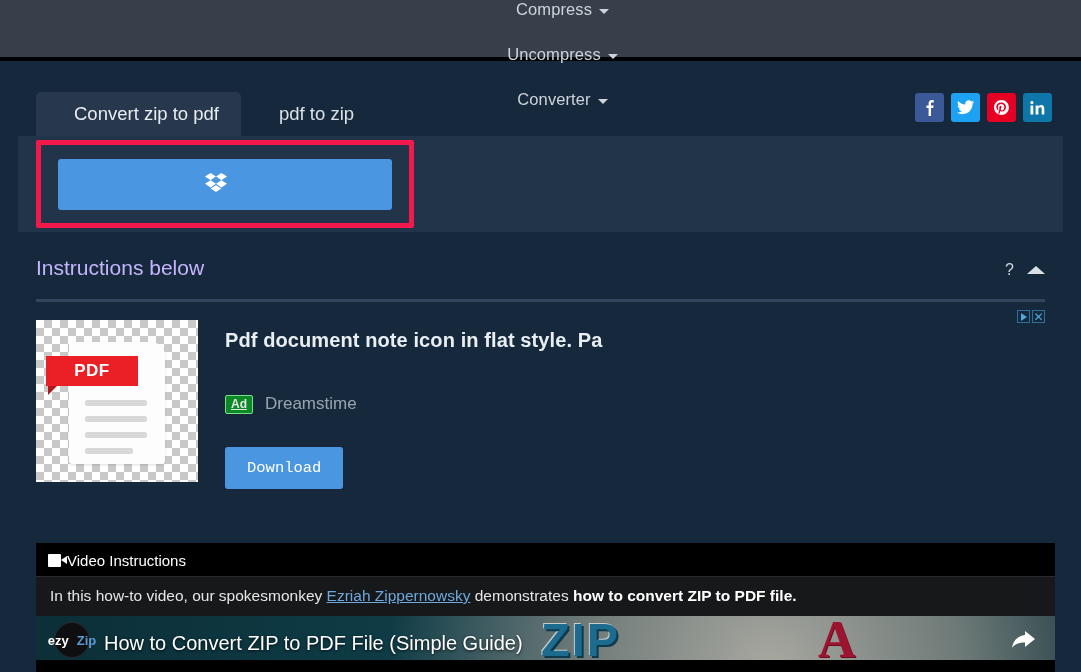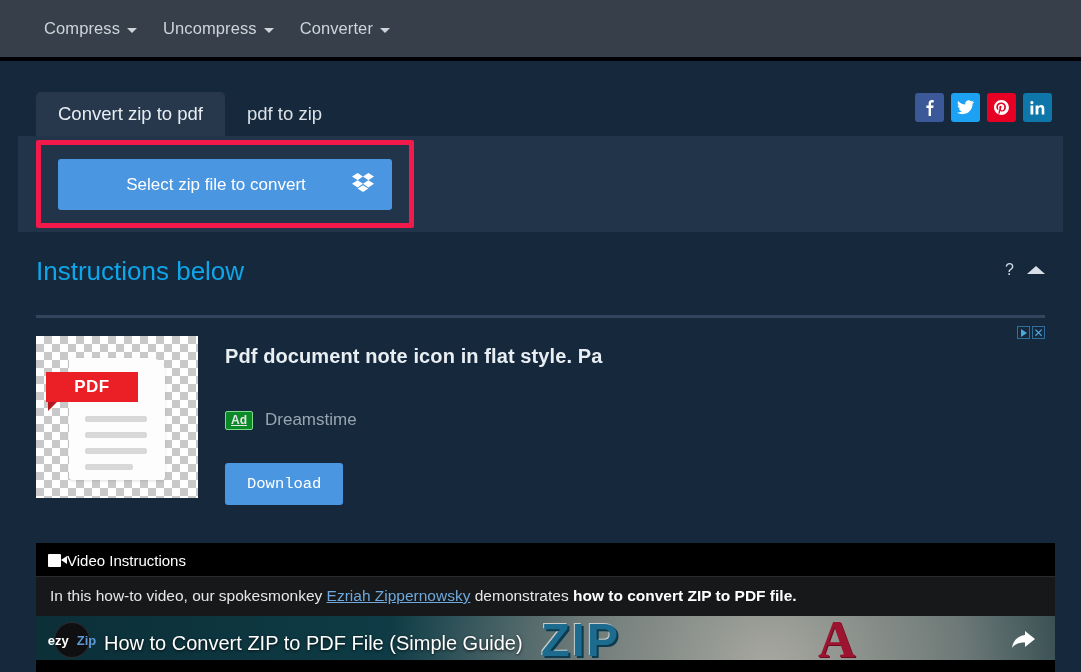--- a/index.html
+++ b/index.html
@@ -11,20 +11,21 @@
   }
   .page { position: relative; width: 1081px; height: 672px; background:#16293c; }
 
   
   .navbar {
     height: 57px; width: 100%;
     background: #363f4a;
     display: flex; align-items: center;
     padding-left: 44px;
     gap: 26px;
+    flex-direction: column;
   }
   .nav-item {
     color: #ced4da; font-size: 16.5px;
     display: flex; align-items: center; gap: 7px;
     cursor: pointer; letter-spacing: .1px;
   }
   .caret-down {
     width: 0; height: 0;
     border-left: 5px solid transparent;
     border-right: 5px solid transparent;
@@ -34,21 +35,21 @@
   .nav-divider { height: 4px; width: 100%; background: #000205; }
 
   
   .tabs-wrap {
     position: relative; margin-top: 29px;
     padding-left: 36px; height: 46px;
     display: flex; align-items: flex-end;
   }
   .tab {
     font-size: 18.5px; color: #d7dde3;
-    padding: 11px 22px 12px 22px;
+    padding: 11px 22px 12px 38px;
     cursor: pointer; line-height: 1.15;
   }
   .tab.active {
     background: #27384c;
     color: #e8edf2;
     border-radius: 5px 5px 0 0;
   }
   .tab:not(.active) { color: #dbe1e7; }
 
   .social {
@@ -93,22 +94,22 @@
   }
   .select-btn .lbl { flex: 1; text-align: center; padding-left: 22px; }
   .dropbox-icon { margin-right: 18px; }
 
   
   .instructions {
     margin: 24px 36px 0 36px;
     position: relative;
   }
   .instr-title {
-    font-size: 26px; color: #0ea5e9; font-weight: normal;
-    padding-bottom: 28px;
+    font-size: 21px; color: #c4b5fd; font-weight: normal;
+    padding-bottom: 19px;
   }
   .instr-rule { height: 3px; background: #31465d; width: 100%; }
   .instr-ctrls {
     position: absolute; right: 0; top: 5px;
     display: flex; align-items: center; gap: 13px;
   }
   .q-icon { color: #cfd8e0; font-size: 16px; cursor: pointer; }
   .caret-up-big {
     width: 0; height: 0;
     border-left: 9px solid transparent;
@@ -315,21 +316,20 @@
       <div class="social-btn s-li">
         <svg width="15" height="15" viewBox="0 0 15 15">
             <path fill="#fff" d="M3.3 14.5H.5V5.4h2.8v9.1zM1.9 4.2C1 4.2.3 3.5.3 2.6S1 1 1.9 1s1.6.7 1.6 1.6-.7 1.6-1.6 1.6zM14.5 14.5h-2.8V9.8c0-1.1 0-2.5-1.5-2.5s-1.8 1.2-1.8 2.4v4.8H5.6V5.4h2.7v1.2h.1c.4-.7 1.3-1.5 2.6-1.5 2.8 0 3.3 1.8 3.3 4.2v5.2z"></path>
           </svg>
       </div>
     </div>
   </div>
 
   <div class="upload-panel">
     <button class="select-btn">
-      <span class="lbl">Select zip file to convert</span>
       <span class="dropbox-icon">
         <svg width="22" height="19" viewBox="0 0 22 19">
             <path fill="#ffffff" d="M5.6 0L0 3.6l5.6 3.6L11 3.6 5.6 0zm10.8 0L11 3.6l5.4 3.6L22 3.6 16.4 0zM0 10.8l5.6 3.6L11 10.8 5.6 7.2 0 10.8zm16.4-3.6L11 10.8l5.4 3.6 5.6-3.6-5.6-3.6zM5.6 15.6L11 19l5.4-3.4L11 12.2l-5.4 3.4z"></path>
           </svg>
       </span>
     </button>
     <div class="redbox"></div>
   </div>
 
   <div class="instructions">

